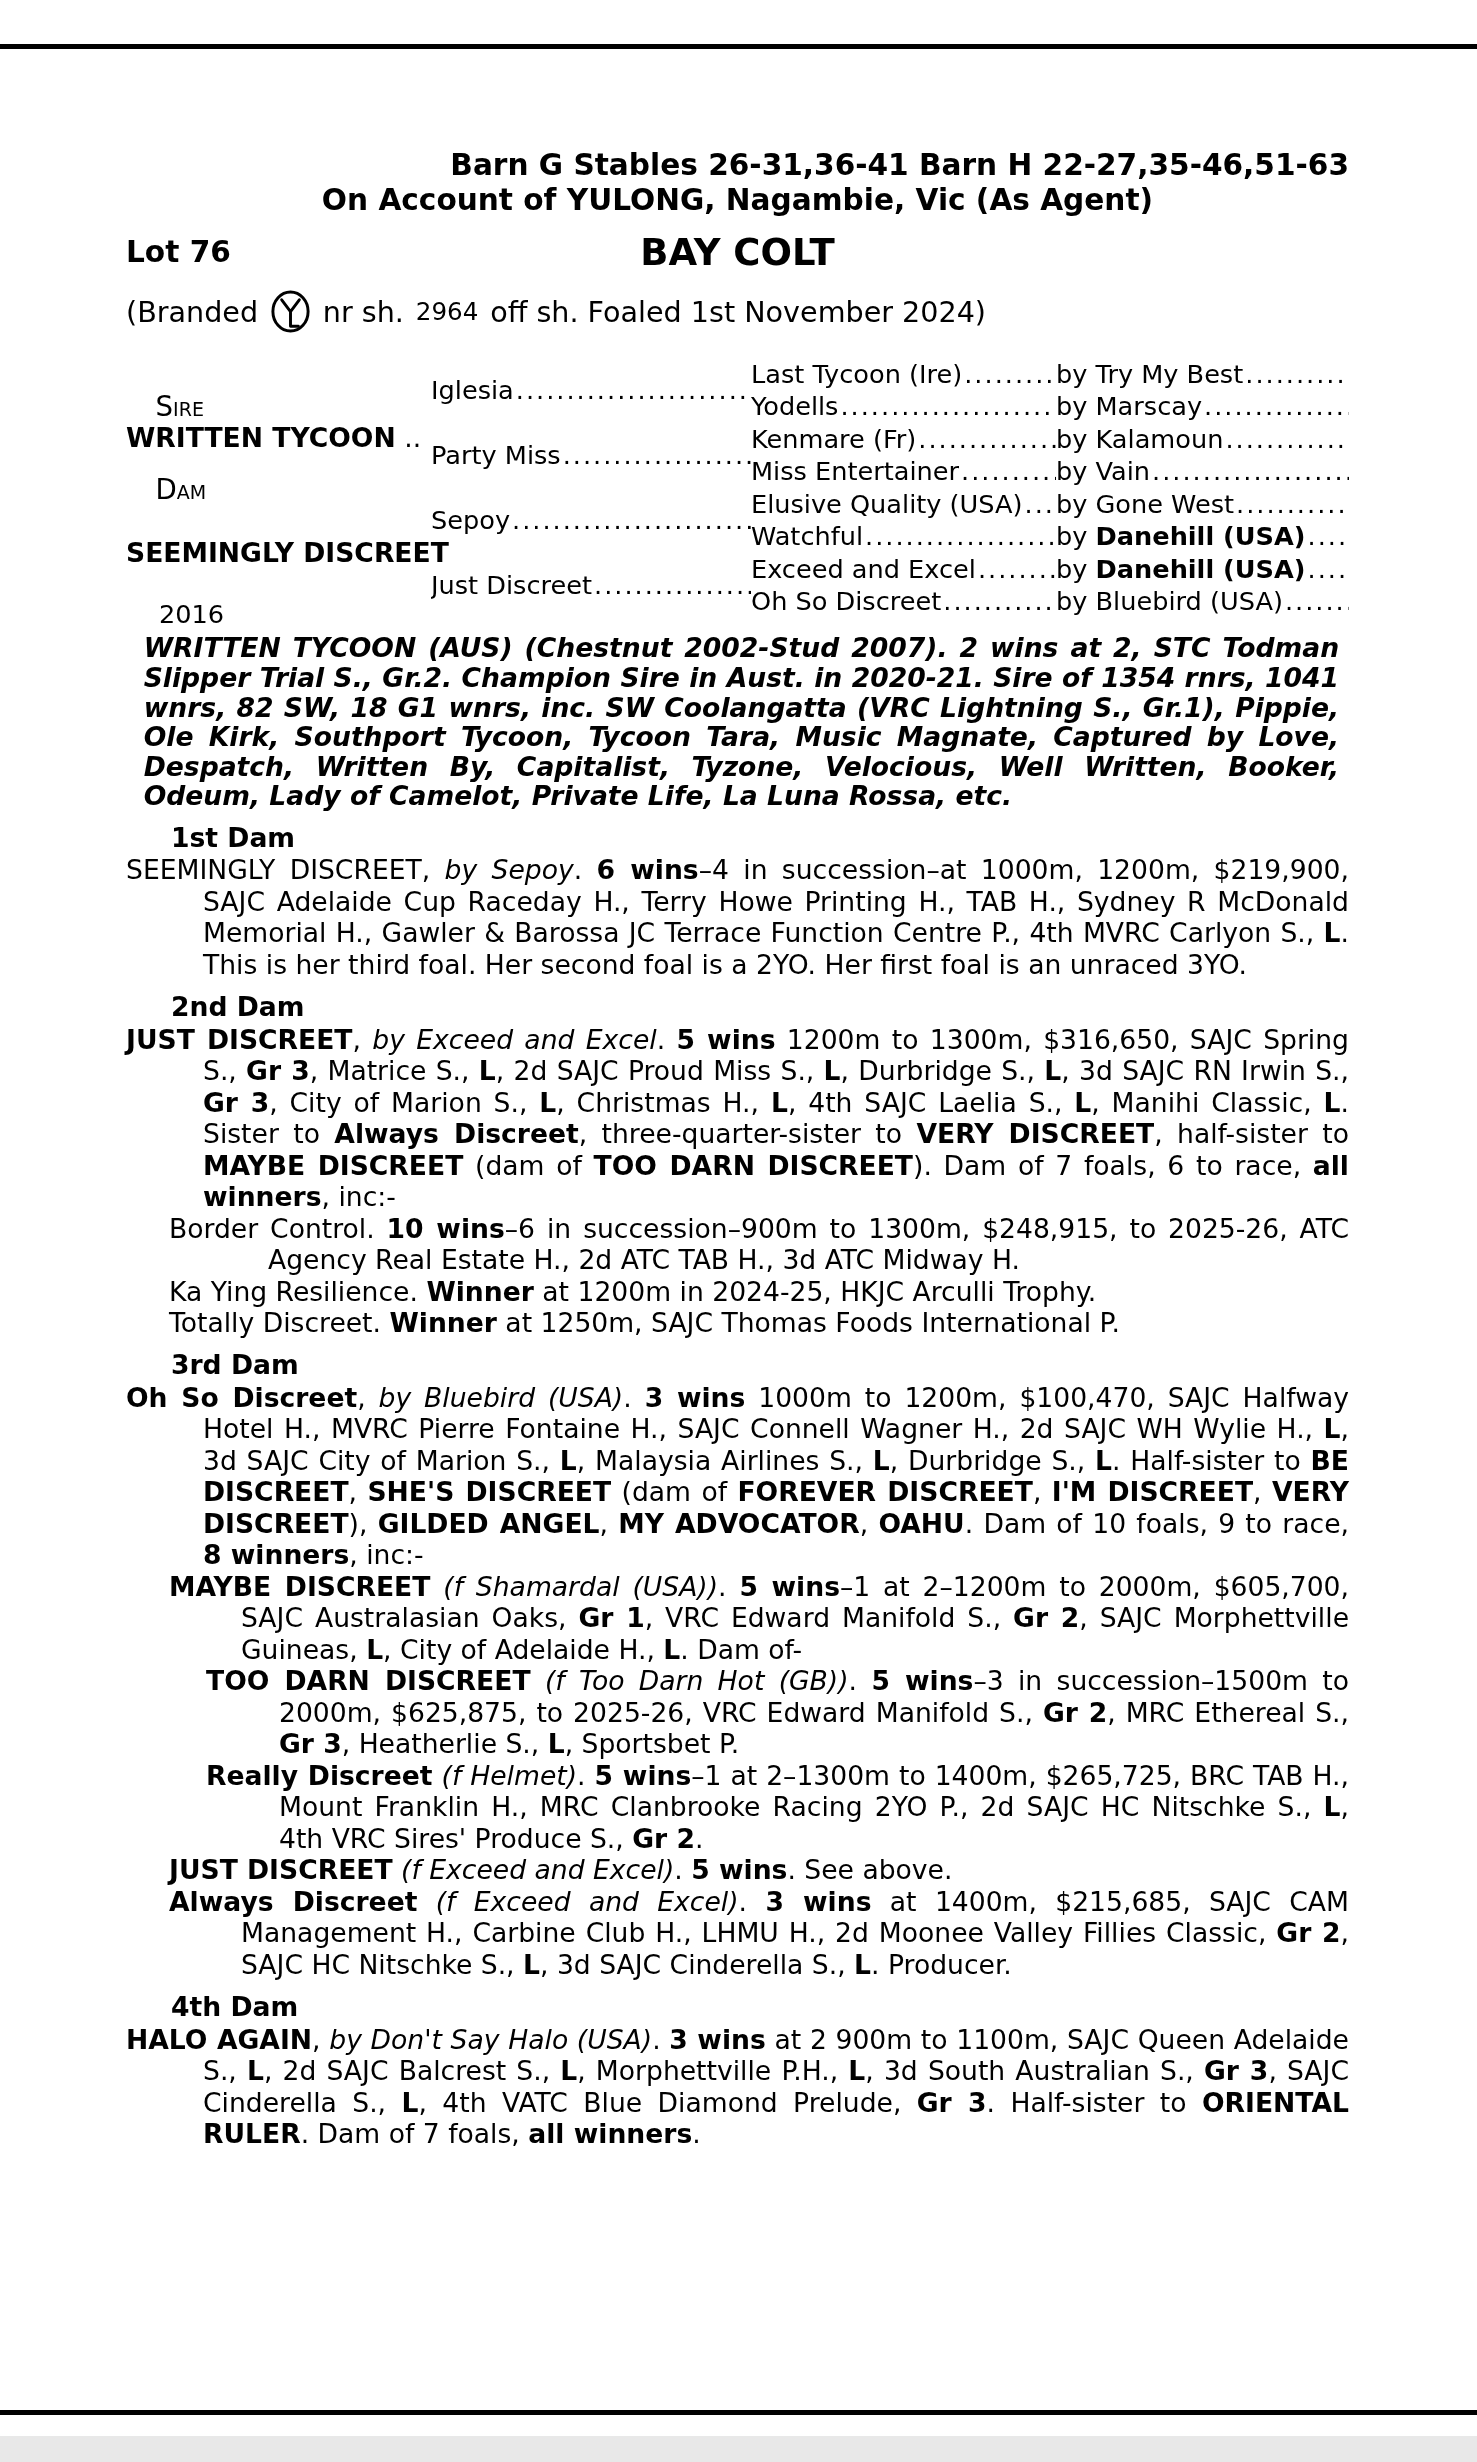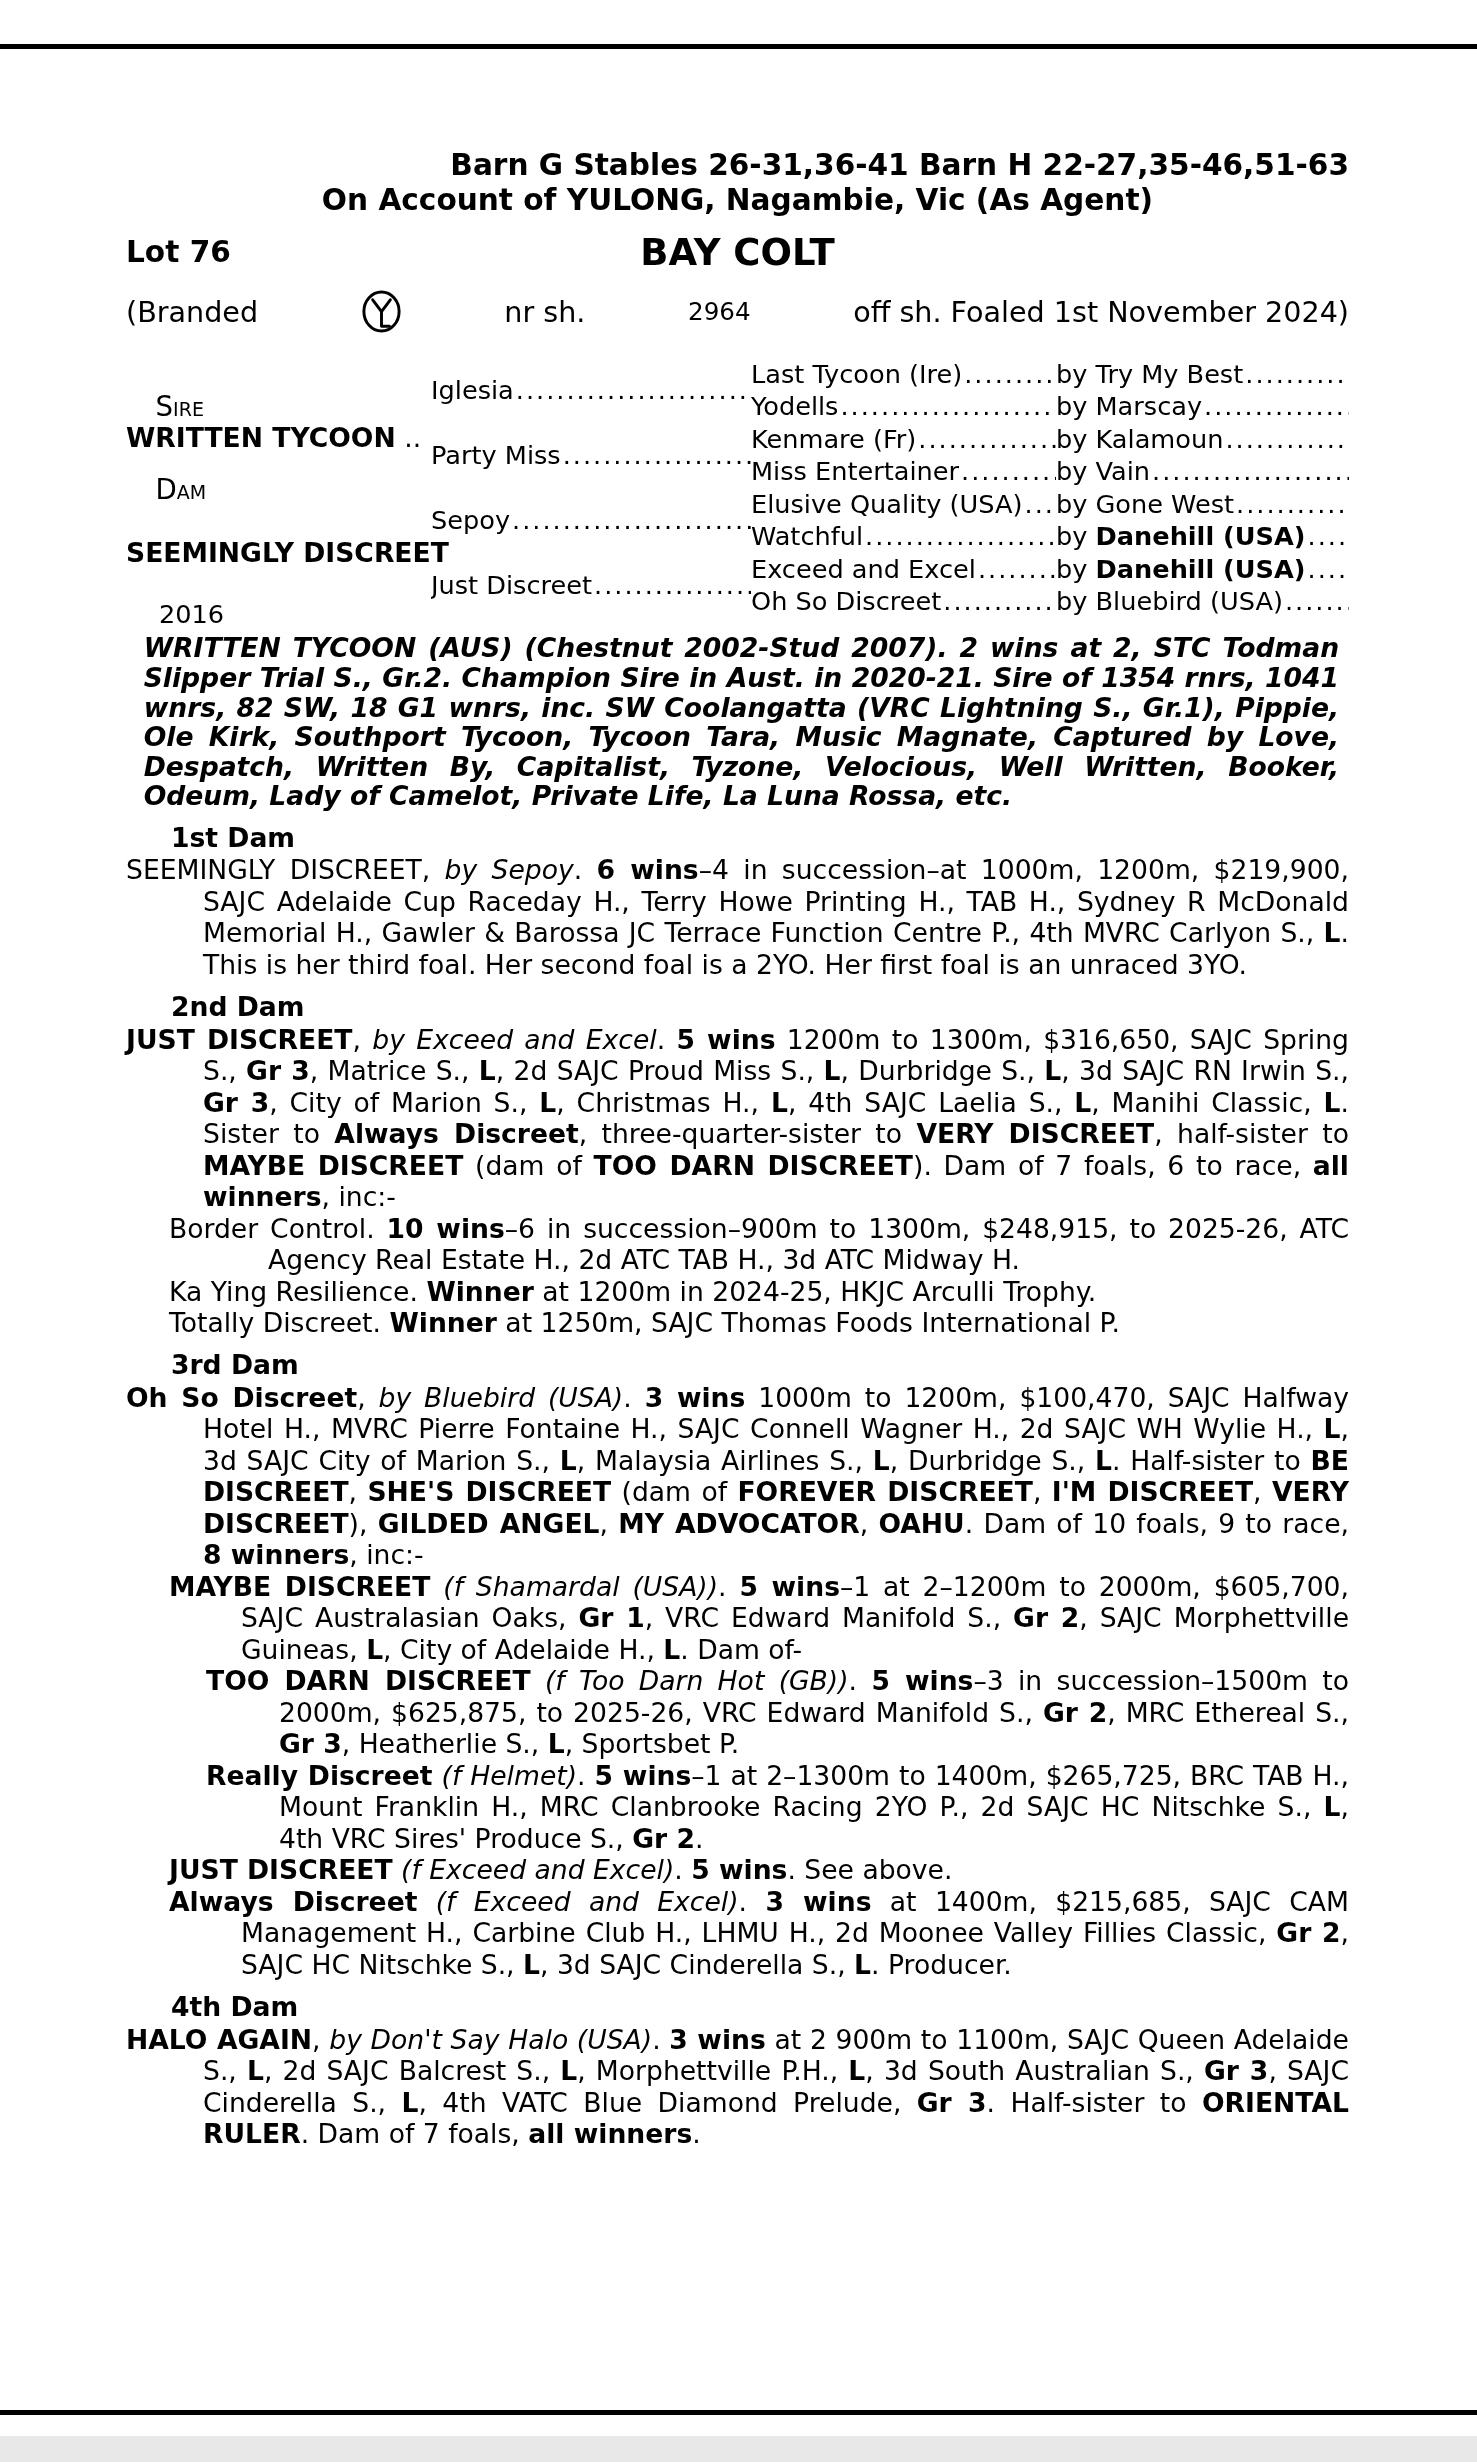--- a/index.html
+++ b/index.html
@@ -9,21 +9,21 @@
   .rule-top{top:44px;}
   .rule-bottom{top:2410px;}
   .content{position:absolute;left:126px;top:148px;width:1223px;}
 
   
   .barn-line{font-size:29.6px;font-weight:bold;line-height:35px;text-align:right;white-space:nowrap;}
   .account-line{font-size:29.6px;font-weight:bold;line-height:35px;text-align:center;white-space:nowrap;}
   .lot-row{position:relative;margin-top:9.9px;height:49px;}
   .lot-label{position:absolute;left:0;top:6.9px;font-size:29.6px;font-weight:bold;}
   .colour-sex{text-align:center;font-size:37px;font-weight:bold;line-height:49px;}
-  .branded-row{margin-top:3.9px;display:flex;justify-content:space-between;align-items:center;font-size:28.6px;height:63px;}
+  .branded-row{margin-top:3.9px;display:flex;justify-content:flex-start;align-items:center;font-size:28.6px;height:63px;}
   .branded-row .seg{white-space:pre;}
   .brand-svg{margin:0 9.9px;display:block;}
   .frac{display:inline-flex;align-items:center;font-size:24.6px;line-height:25.6px;margin:0 11.8px;}
 
   
   .pedigree{margin-top:13.8px;display:grid;grid-template-columns:305px 320px 305px 1fr;
             grid-template-rows:repeat(8,32.5px);font-size:25.6px;}
   .p-cell{display:flex;align-items:center;overflow:hidden;}
   .p-name-txt{white-space:nowrap;padding-right:2px;}
   .leader{flex:1 1 0;overflow:hidden;white-space:nowrap;min-width:0;}

